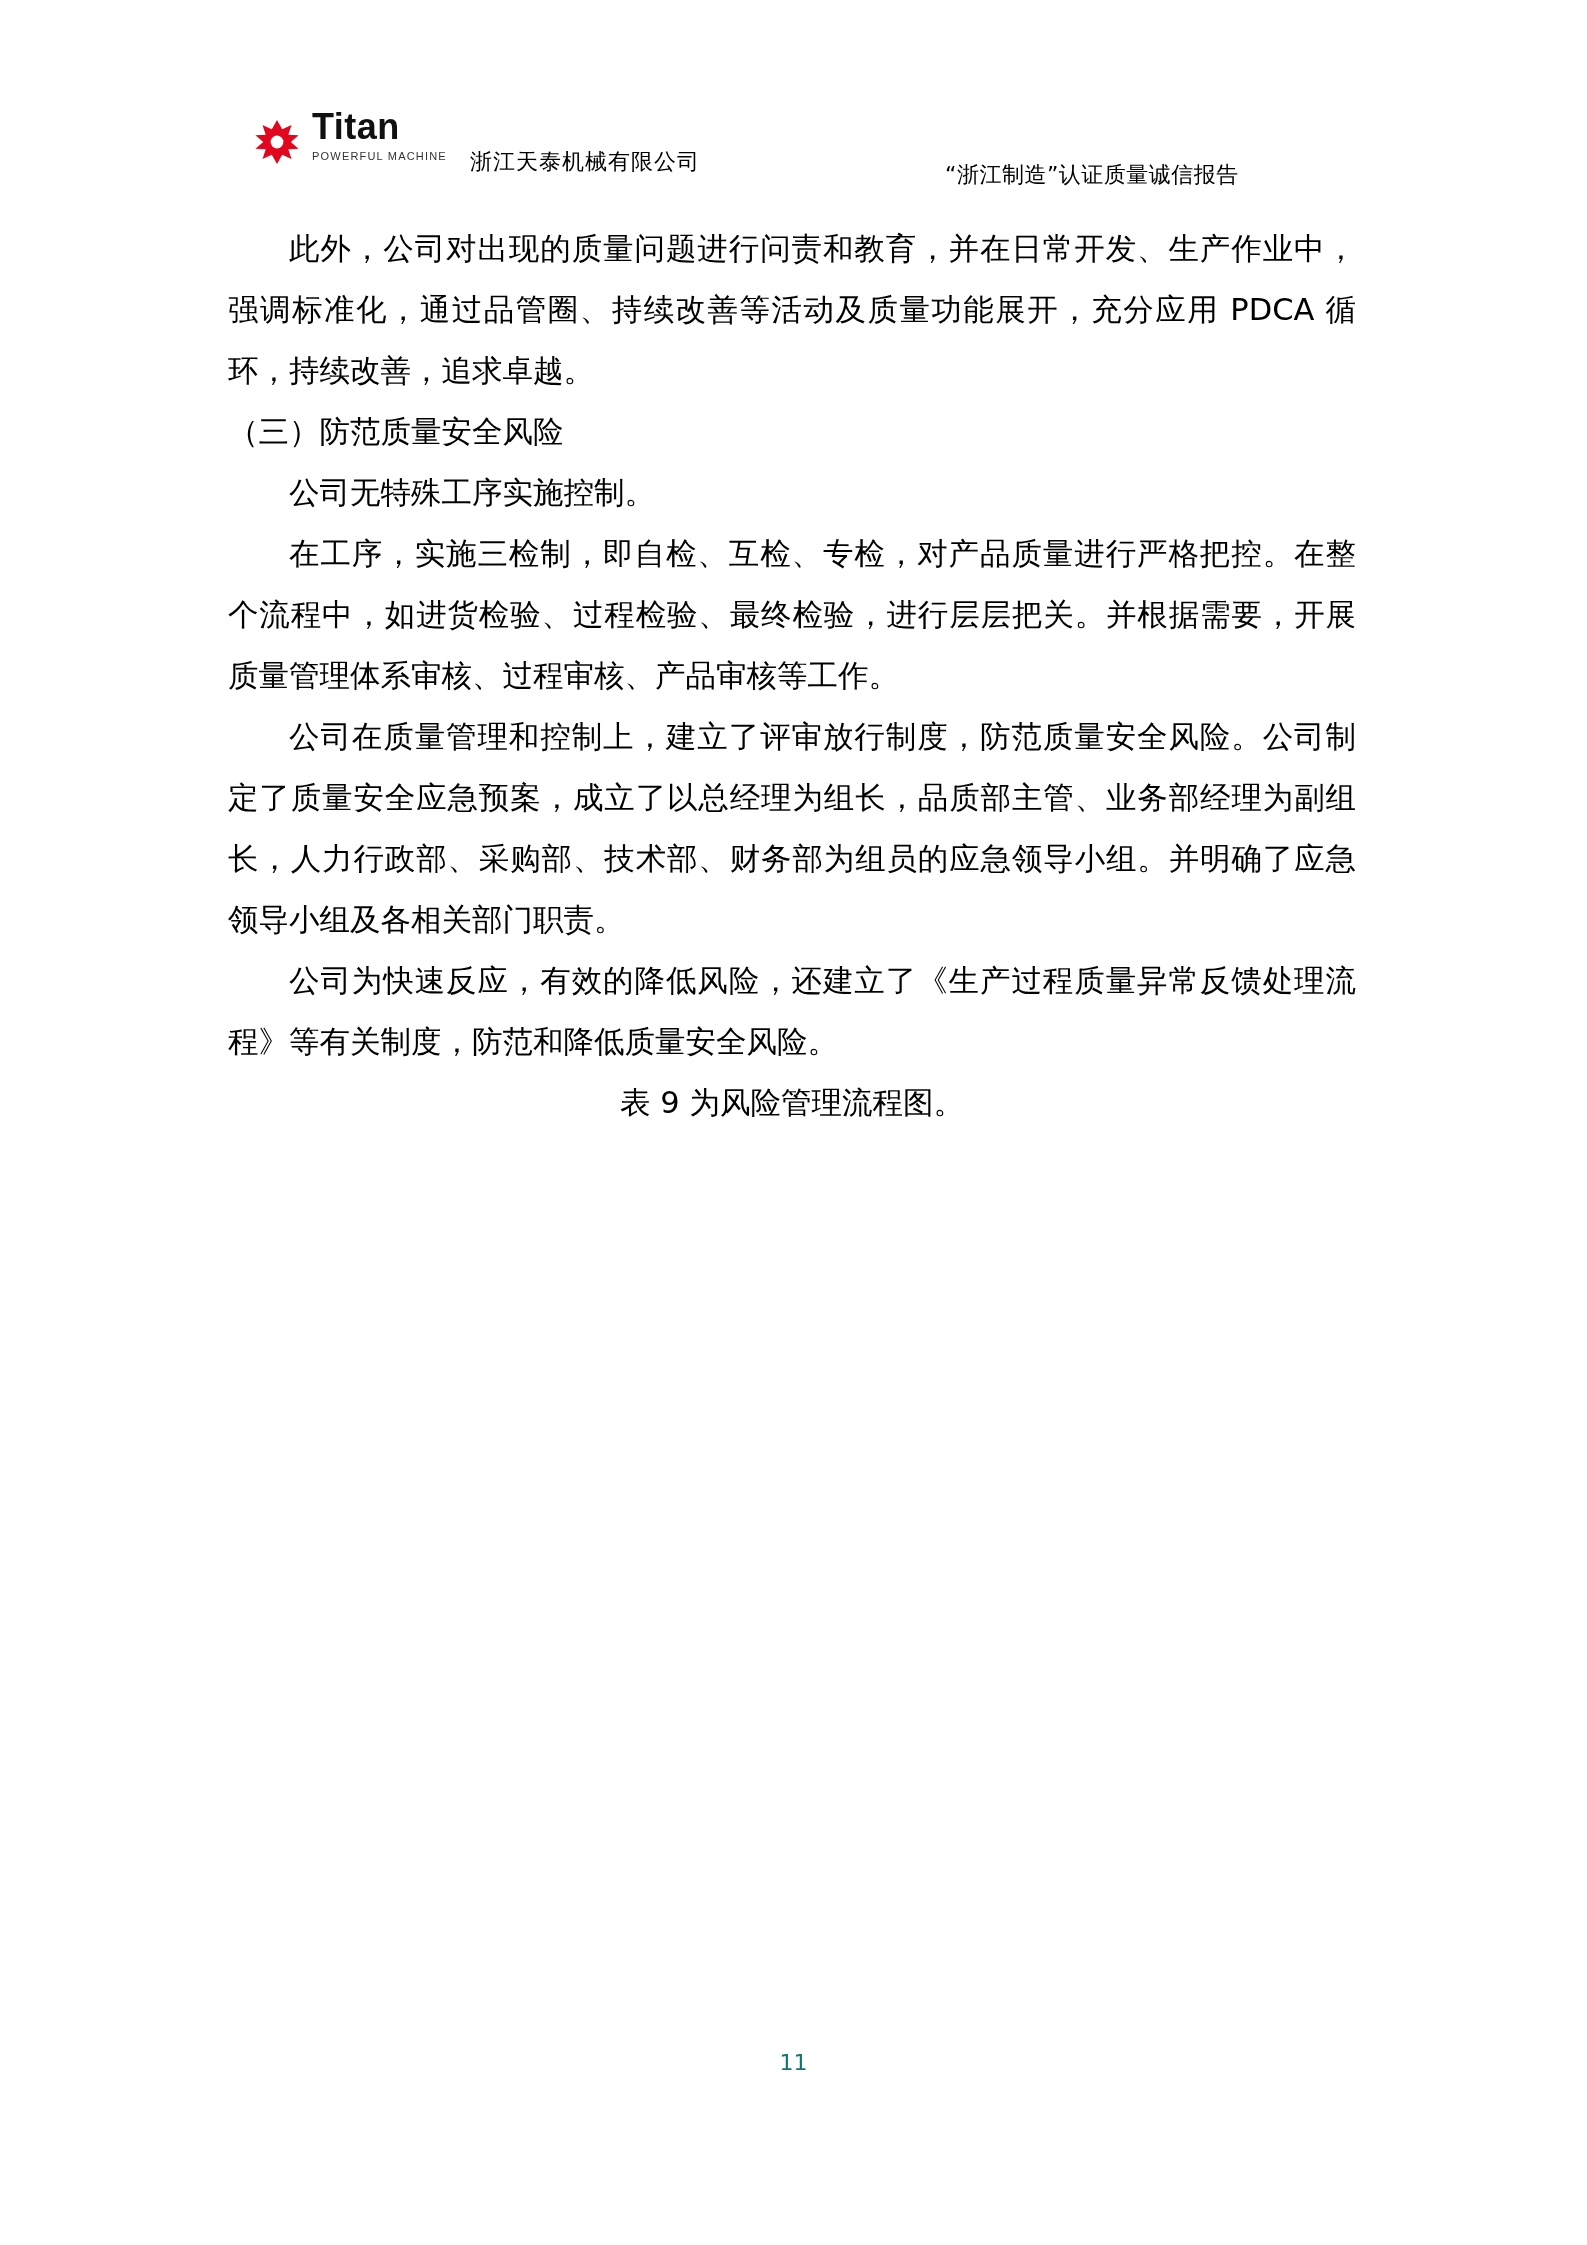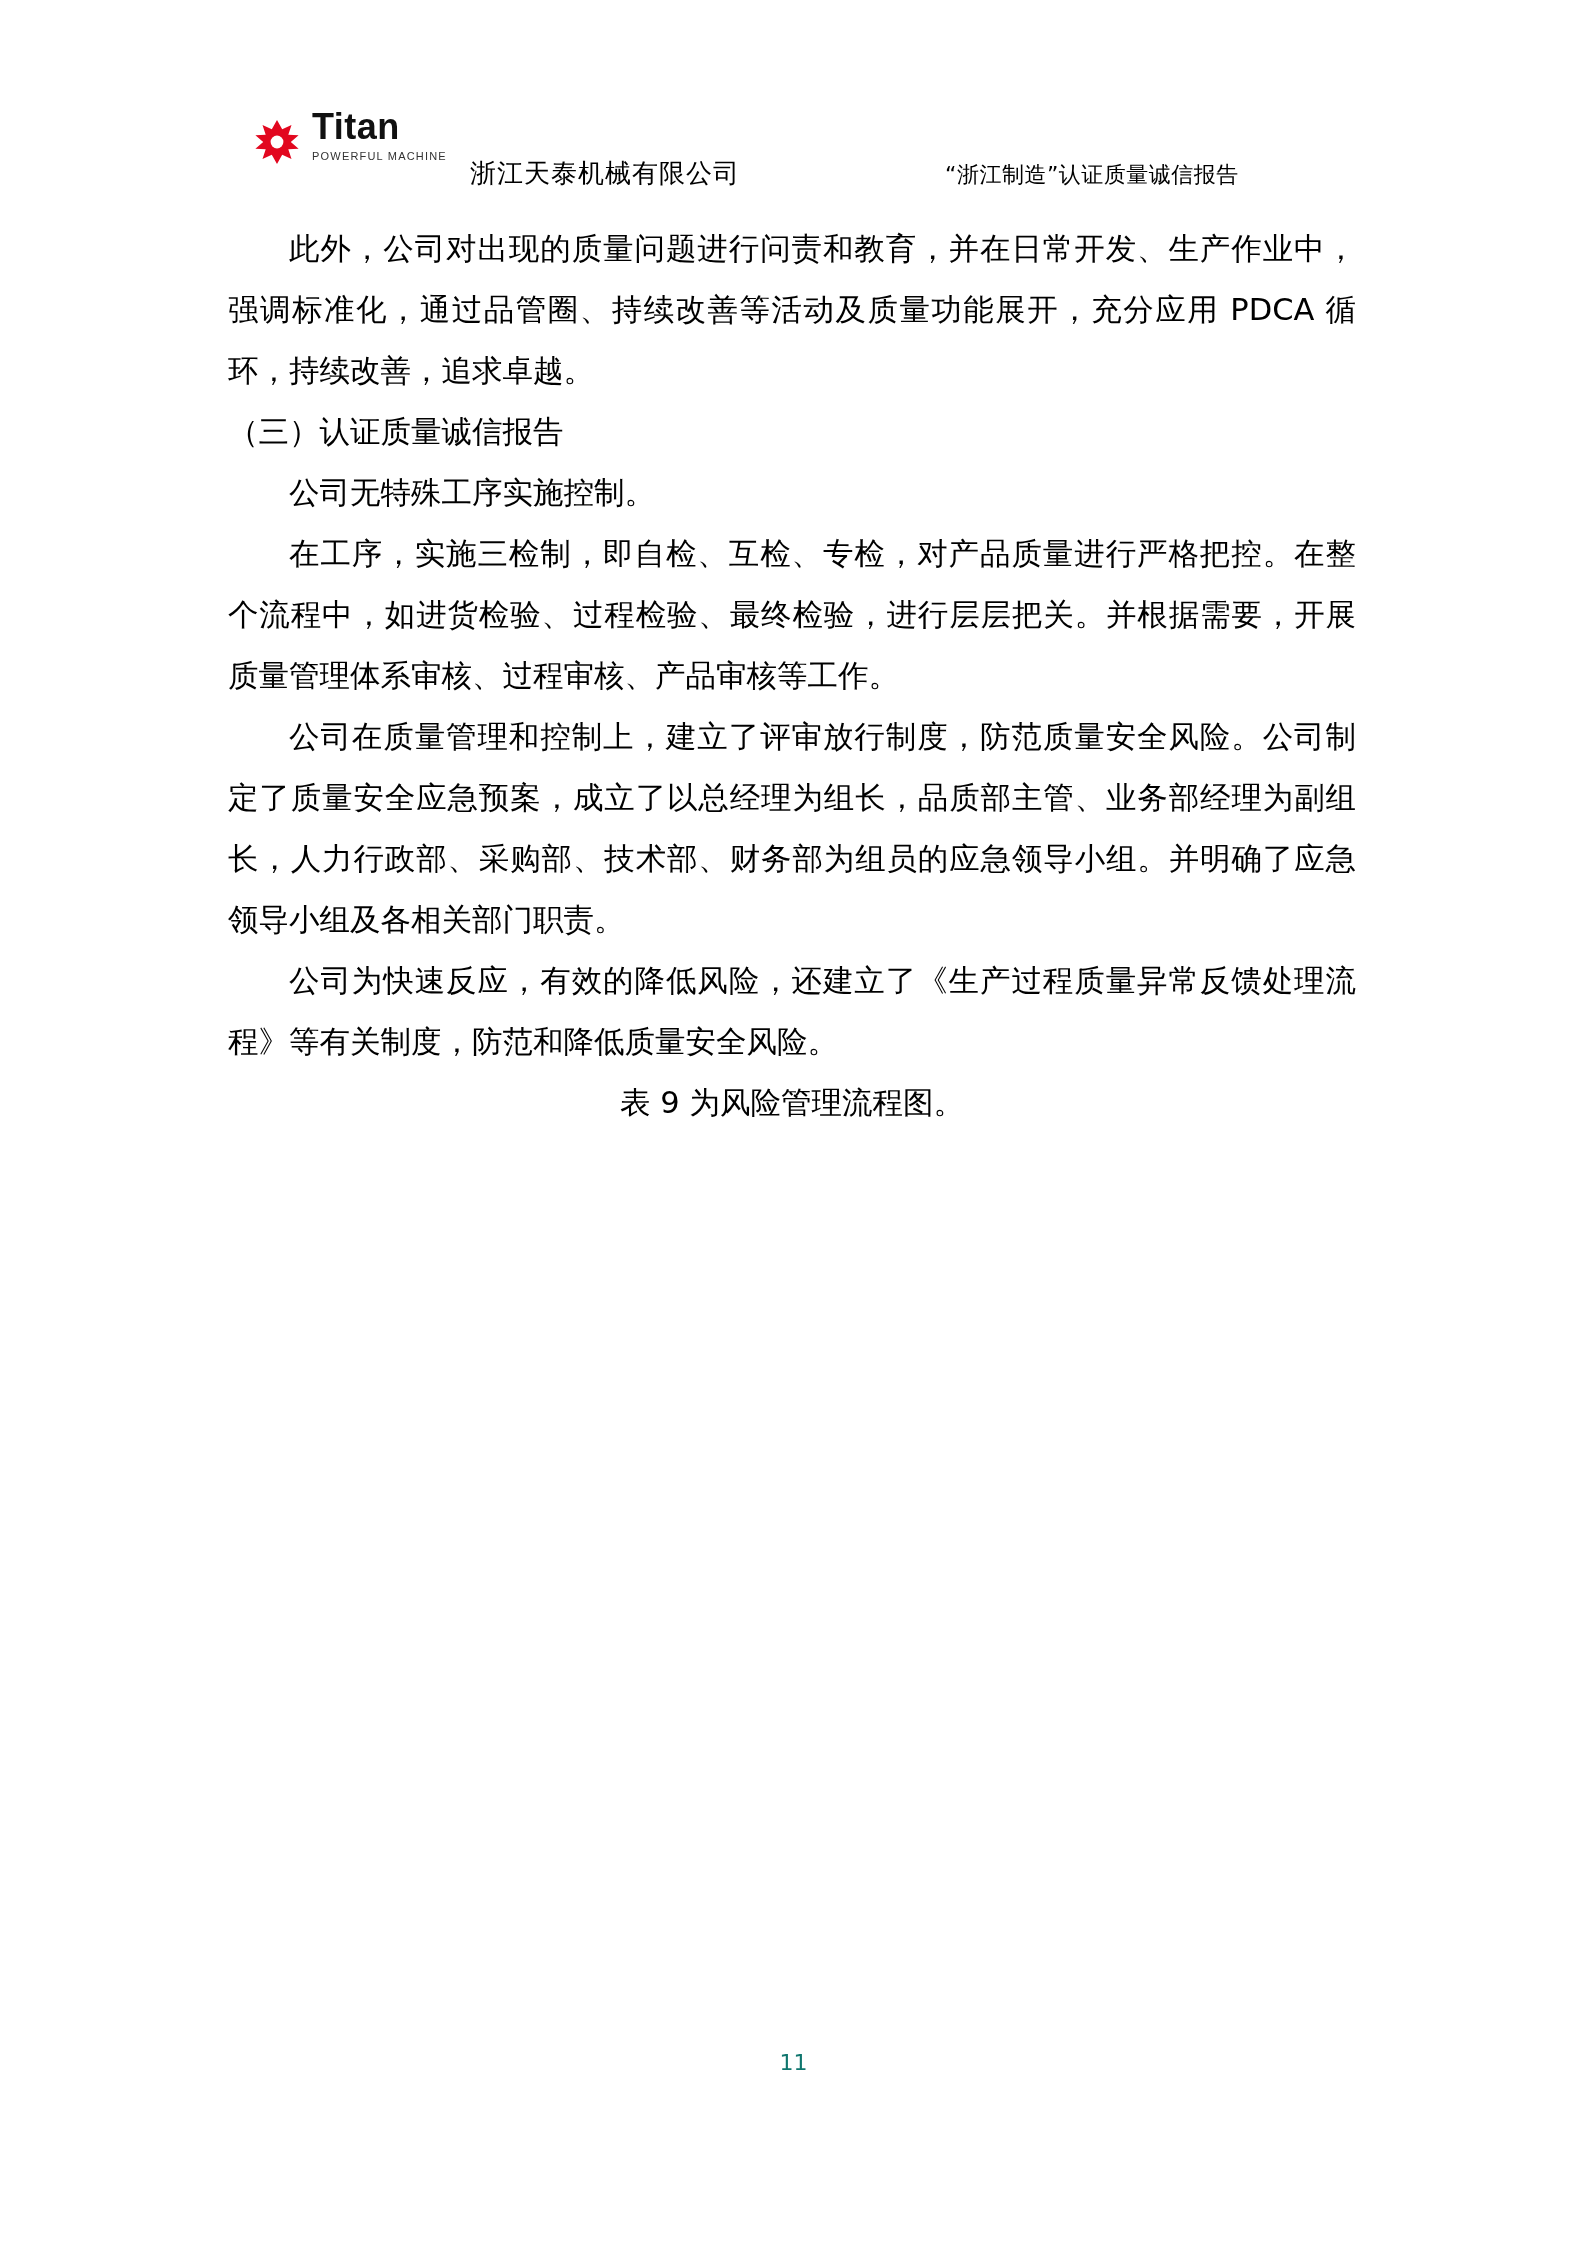--- a/index.html
+++ b/index.html
@@ -60,23 +60,23 @@
   .logo-sub {
     font-family: "Liberation Sans", sans-serif;
     font-size: 11px;
     letter-spacing: 1.2px;
     color: #333333;
     margin-top: 4px;
   }
   .header-company {
     position: absolute;
     left: 470px;
-    top: 48px;
+    top: 39px;
     font-family: "DejaVu Sans", sans-serif;
-    font-size: 26px;
+    font-size: 22px;
     letter-spacing: 1px;
     color: #000000;
   }
   .header-report {
     position: absolute;
     left: 945px;
     top: 52px;
     font-family: "DejaVu Sans", sans-serif;
     font-size: 22px;
     letter-spacing: 0.5px;
@@ -143,21 +143,21 @@
         <span class="logo-sub">POWERFUL MACHINE</span>
       </span>
     </div>
 
     <div class="header-company">浙江天泰机械有限公司</div>
     <div class="header-report">“浙江制造”认证质量诚信报告</div>
   </div>
 
   <div class="content">
     <p class="para indent">此外，公司对出现的质量问题进行问责和教育，并在日常开发、生产作业中，强调标准化，通过品管圈、持续改善等活动及质量功能展开，充分应用 PDCA 循环，持续改善，追求卓越。</p>
-    <p class="para noindent">（三）认证质量诚信报告</p>
+    <p class="para noindent">（三）防范质量安全风险</p>
     <p class="para indent">公司无特殊工序实施控制。</p>
     <p class="para indent">在工序，实施三检制，即自检、互检、专检，对产品质量进行严格把控。在整个流程中，如进货检验、过程检验、最终检验，进行层层把关。并根据需要，开展质量管理体系审核、过程审核、产品审核等工作。</p>
     <p class="para indent">公司在质量管理和控制上，建立了评审放行制度，防范质量安全风险。公司制定了质量安全应急预案，成立了以总经理为组长，品质部主管、业务部经理为副组长，人力行政部、采购部、技术部、财务部为组员的应急领导小组。并明确了应急领导小组及各相关部门职责。</p>
     <p class="para indent">公司为快速反应，有效的降低风险，还建立了《生产过程质量异常反馈处理流程》等有关制度，防范和降低质量安全风险。</p>
     <p class="para center">表 9 为风险管理流程图。</p>
   </div>
 
   <div class="page-number">11</div>
 
 </div>

